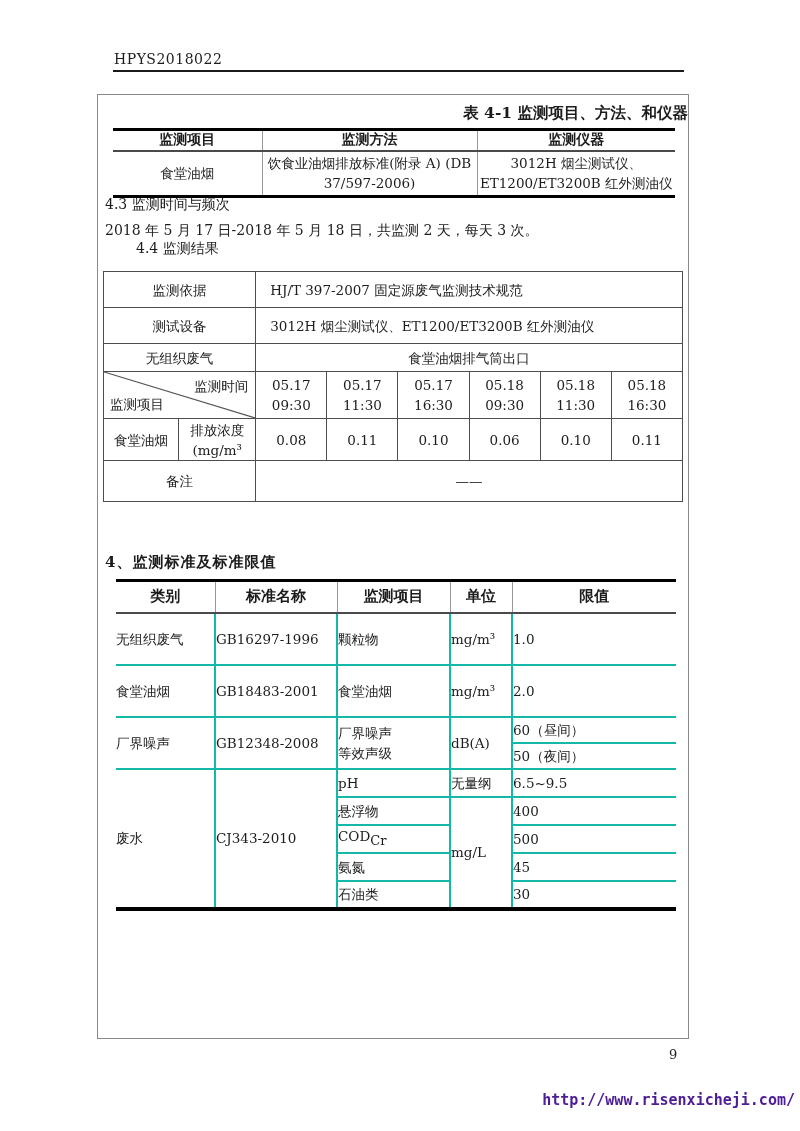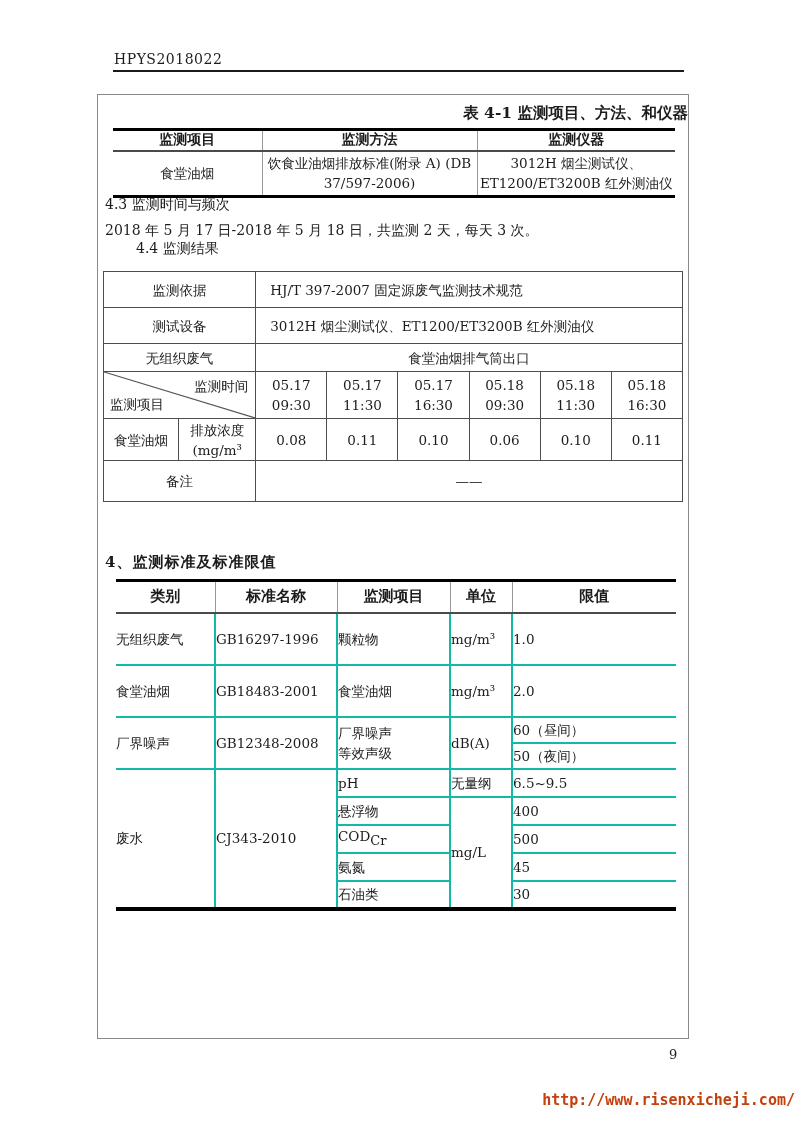--- a/index.html
+++ b/index.html
@@ -47,21 +47,21 @@
   .std th { font-weight:bold; font-size:15px; height:32px; text-align:center; vertical-align:middle;
             border:1px solid #999; border-top:none; border-bottom:2px solid #4a4a4a; }
   .std td { border:2px solid #14b8a6; vertical-align:middle; line-height:20px; }
   .std .cf { border-left:none; }
   .std .cl { border-right:none; }
   .std sub { font-size:13px;margin-top:45px; }
   
   .pageno { position:absolute; left:669px; top:1047px; font-size:13px; }
   .watermark { position:absolute; right:5px; top:1091px;
                font-family:"DejaVu Sans Mono","Liberation Mono",monospace;
-               font-weight:bold; font-size:15px; color:#c2410c; letter-spacing:0px; }
+               font-weight:bold; font-size:15px; color:#4c1d95; letter-spacing:0px; }
 </style>
 </head>
 <body>
 
 <div class="page">
 
   <div class="header-code">HPYS2018022</div>
   <div class="header-rule"></div>
 
   <div class="frame">

